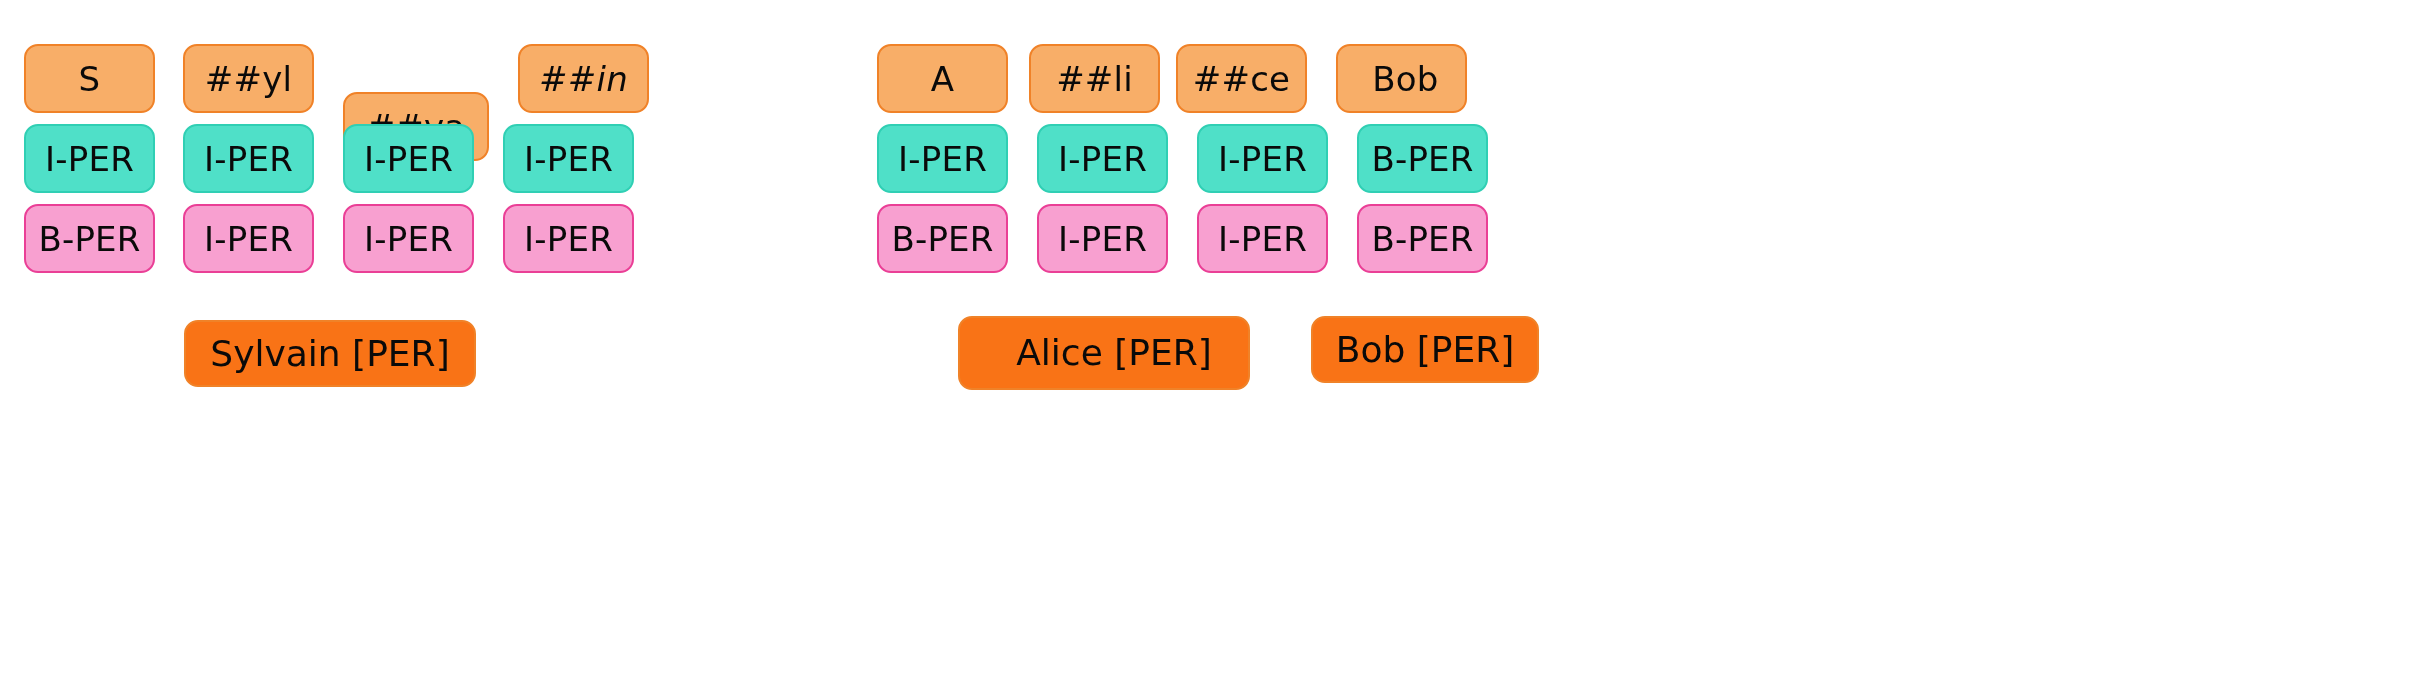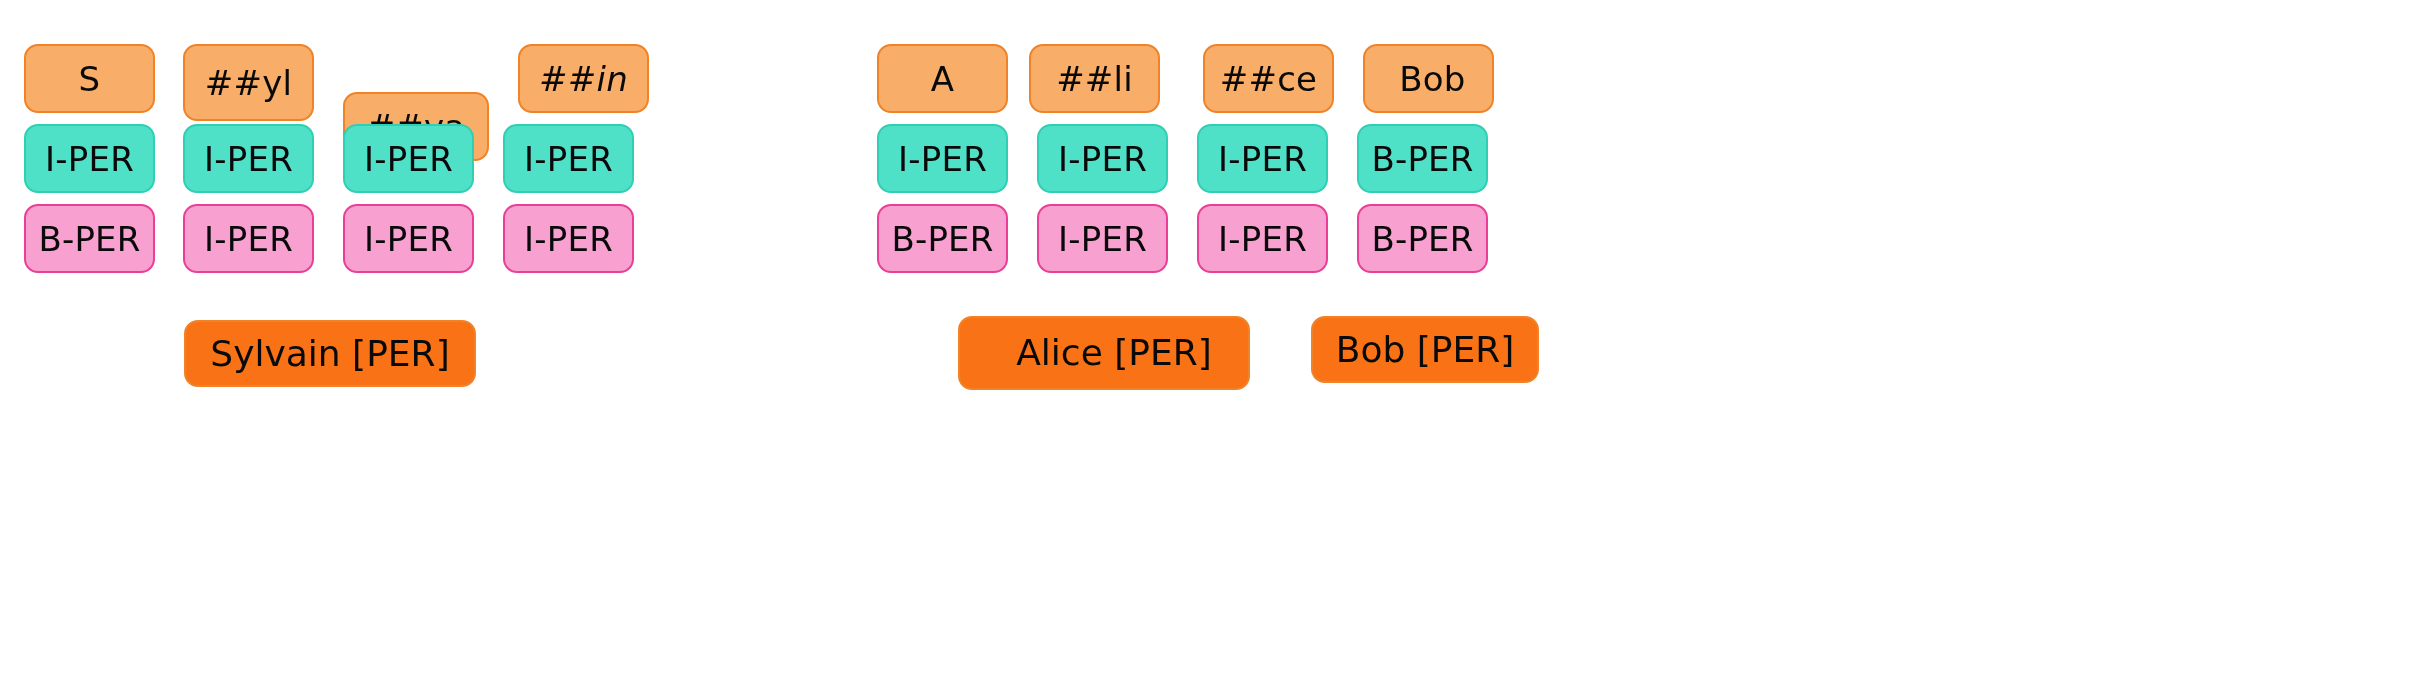--- a/index.html
+++ b/index.html
@@ -81,21 +81,21 @@
 </style>
 </head>
 <body>
 
 <div id="canvas">
 
   <div class="group" id="group-left">
 
     <div class="row" id="left-tokens" style="top:44px;">
       <div class="cell token" style="width:131px;height:69px;margin-left:24px;">S</div>
-      <div class="cell token" style="width:131px;height:77px;margin-left:28px;">##yl</div>
+      <div class="cell token" style="width:131px;height:69px;margin-left:28px;">##yl</div>
       <div class="cell token" style="width:146px;height:69px;margin-left:29px;margin-top:48px;">##va</div>
       <div class="cell token" style="width:131px;height:69px;margin-left:29px;font-style:italic;">##in</div>
     </div>
 
     <div class="row" id="left-tags1" style="top:124px;">
       <div class="cell teal" style="width:131px;height:69px;margin-left:24px;">I-PER</div>
       <div class="cell teal" style="width:131px;height:69px;margin-left:28px;">I-PER</div>
       <div class="cell teal" style="width:131px;height:69px;margin-left:29px;">I-PER</div>
       <div class="cell teal" style="width:131px;height:69px;margin-left:29px;">I-PER</div>
     </div>
@@ -109,21 +109,21 @@
 
     <div class="entity" style="left:184px;top:320px;width:292px;height:67px;">Sylvain [PER]</div>
 
   </div>
 
   <div class="group" id="group-right">
 
     <div class="row" id="right-tokens" style="top:44px;">
       <div class="cell token" style="width:131px;height:69px;margin-left:877px;">A</div>
       <div class="cell token" style="width:131px;height:69px;margin-left:21px;">##li</div>
-      <div class="cell token" style="width:131px;height:69px;margin-left:43px;">##ce</div>
+      <div class="cell token" style="width:131px;height:69px;margin-left:16px;">##ce</div>
       <div class="cell token" style="width:131px;height:69px;margin-left:29px;padding-left:8px;">Bob</div>
     </div>
 
     <div class="row" id="right-tags1" style="top:124px;">
       <div class="cell teal" style="width:131px;height:69px;margin-left:877px;">I-PER</div>
       <div class="cell teal" style="width:131px;height:69px;margin-left:29px;">I-PER</div>
       <div class="cell teal" style="width:131px;height:69px;margin-left:29px;">I-PER</div>
       <div class="cell teal" style="width:131px;height:69px;margin-left:29px;">B-PER</div>
     </div>
 

